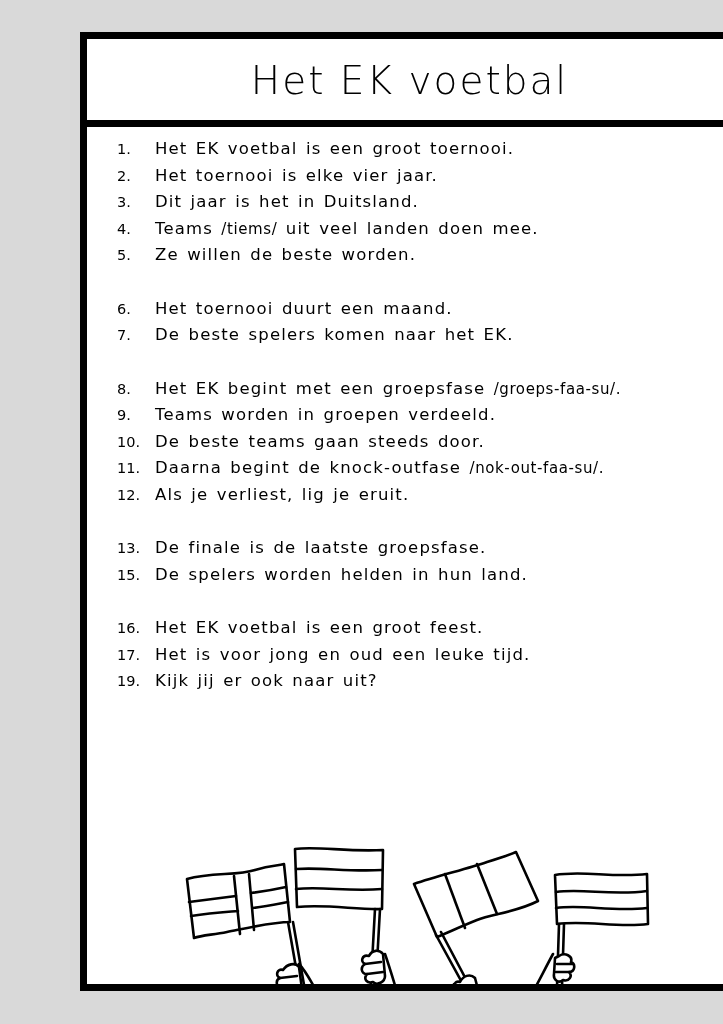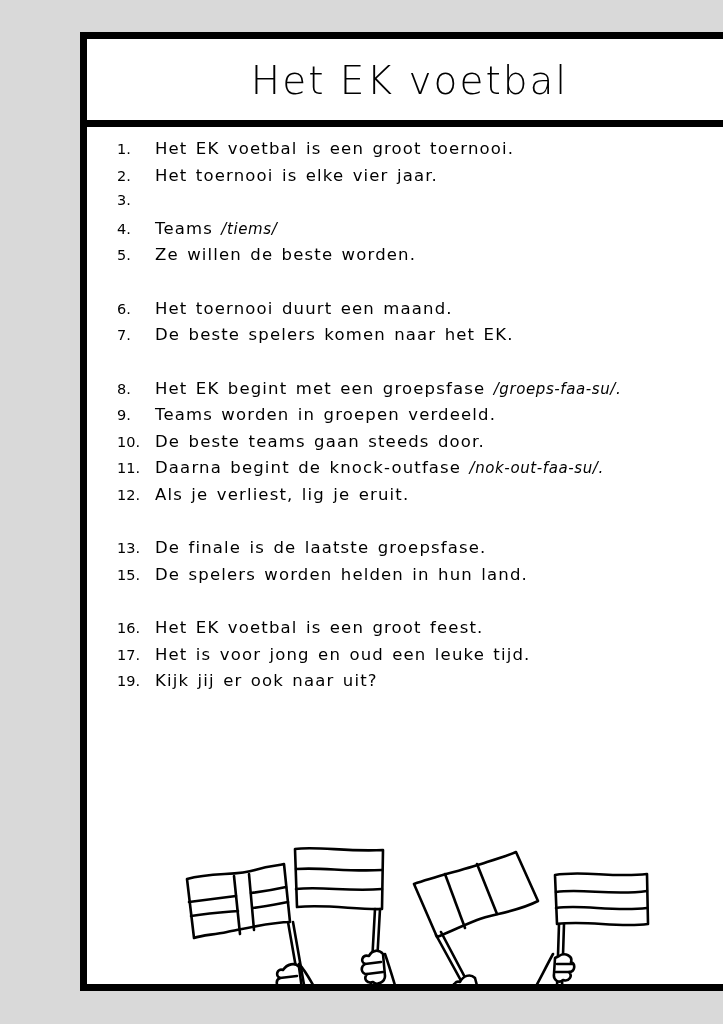--- a/index.html
+++ b/index.html
@@ -63,21 +63,20 @@
       color: #000;
       white-space: nowrap;
     }
     .num {
       width: 38px;
       flex: 0 0 38px;
       font-size: 14.5px;
       letter-spacing: 0;
     }
     .pron {
-      font-style: italic;
       font-size: 15px;
       letter-spacing: 0.6px;
     }
     .illustration {
       position: absolute;
       left: 0;
       right: 0;
       bottom: 0;
       height: 180px;
     }
@@ -101,25 +100,27 @@
       <div class="sentence">
         <span class="num">1.</span>
         <span>Het EK voetbal is een groot toernooi.</span>
       </div>
       <div class="sentence">
         <span class="num">2.</span>
         <span>Het toernooi is elke vier jaar.</span>
       </div>
       <div class="sentence">
         <span class="num">3.</span>
+        <span>Dit jaar is het in Duitsland.</span>
       </div>
       <div class="sentence">
         <span class="num">4.</span>
         <span style="white-space:pre">Teams </span>
         <span class="pron">/tiems/</span>
+        <span style="white-space:pre"> uit veel landen doen mee.</span>
       </div>
       <div class="sentence">
         <span class="num">5.</span>
         <span>Ze willen de beste worden.</span>
       </div>
     </div>
 
     <div class="sentence-group">
       <div class="sentence">
         <span class="num">6.</span>

